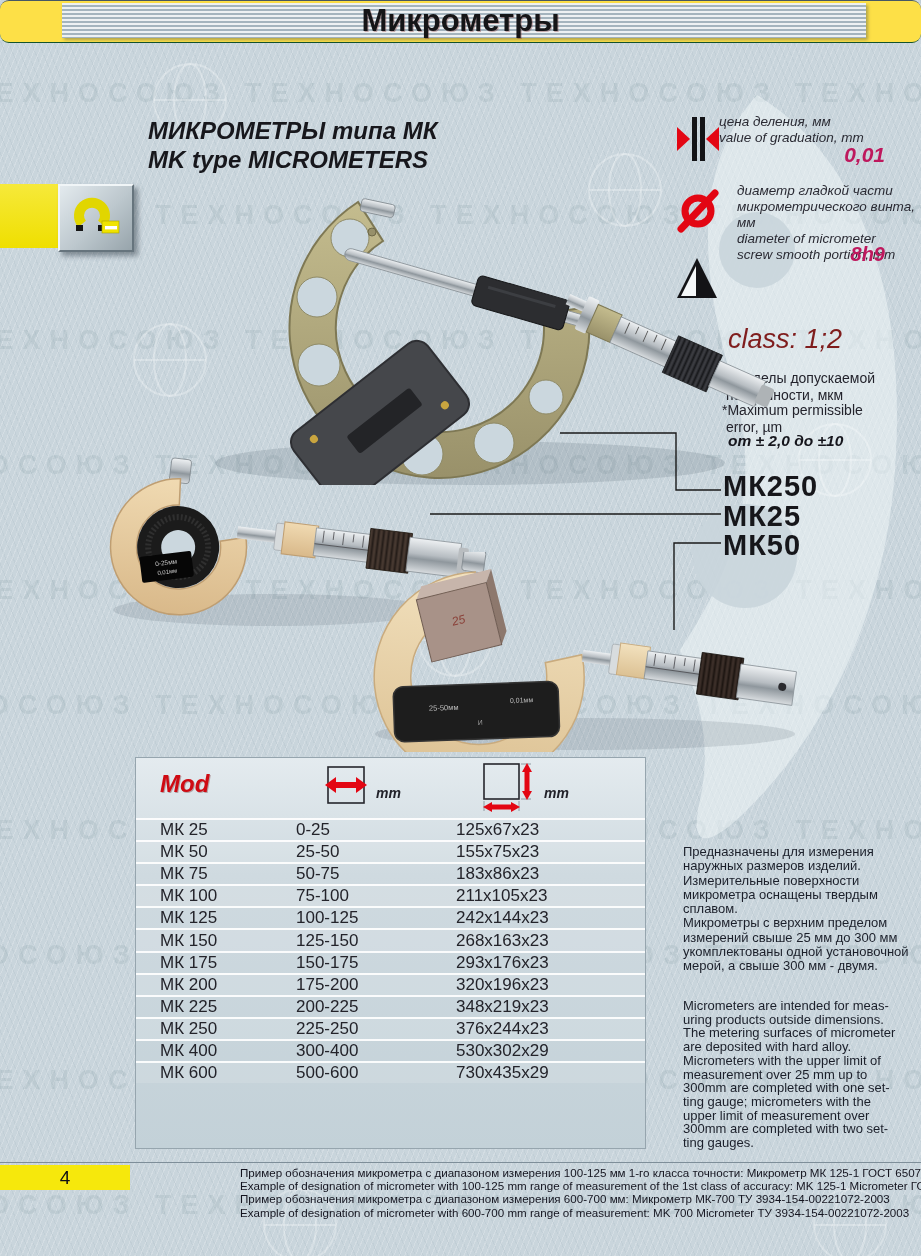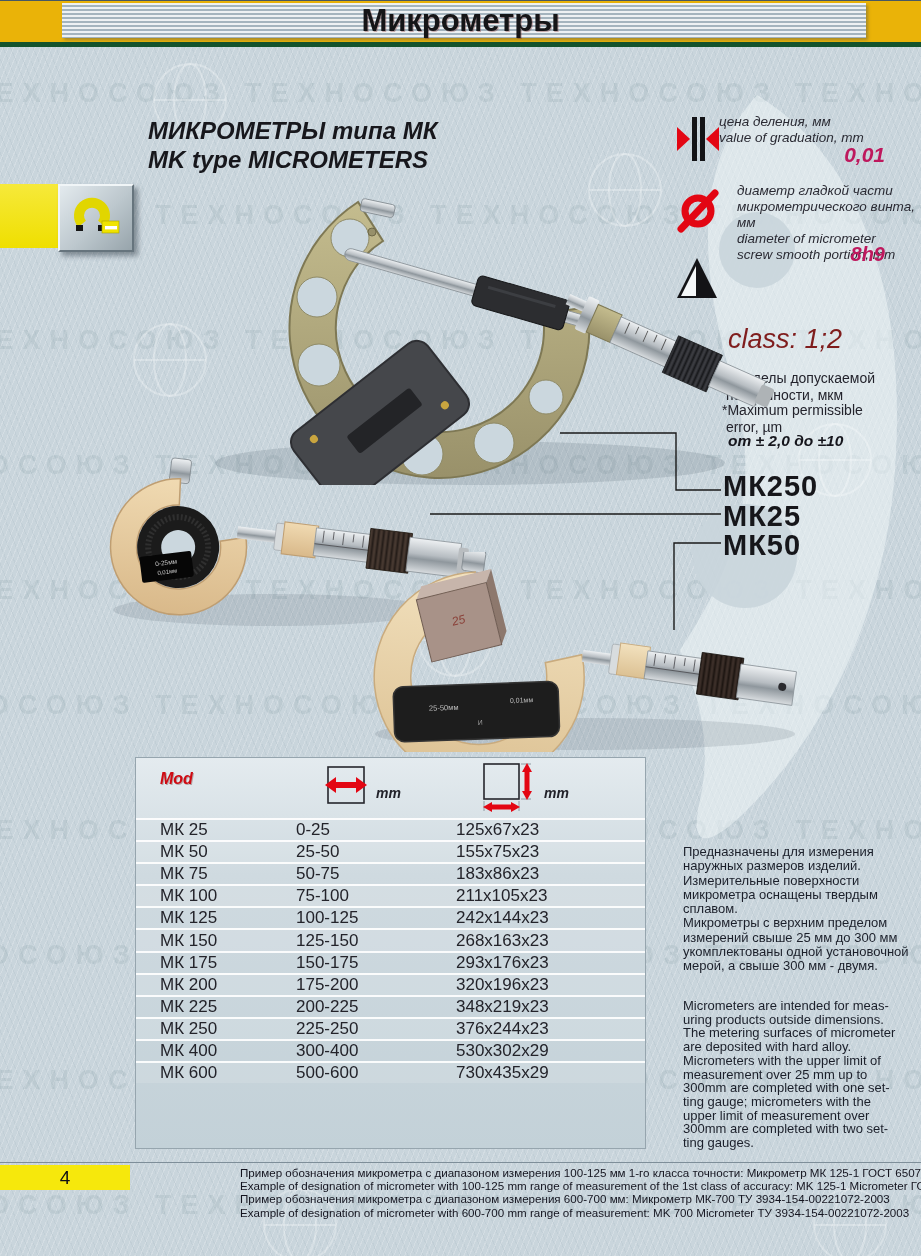--- a/index.html
+++ b/index.html
@@ -10,22 +10,22 @@
       repeating-linear-gradient(112deg, rgba(255,255,255,0.20) 0 1px, rgba(255,255,255,0) 1px 5px),
       repeating-linear-gradient(68deg, rgba(140,160,172,0.12) 0 1px, rgba(0,0,0,0) 1px 7px);}
   .abs{position:absolute;}
   .z1{z-index:1;} .z2{z-index:2;} .z3{z-index:3;}
 
   
   .wm{position:absolute;z-index:1;font-weight:bold;font-size:27px;letter-spacing:9px;
       color:rgba(104,128,142,0.13);white-space:nowrap;}
 
   
-  .band{position:absolute;left:0;top:60;width:921px;height:41px;background:#eab308;z-index:2;
-        border-top:1px solid #475864;border-bottom:5px solid #14532d;}
+  .band{position:absolute;left:0;top:60;width:921px;height:41px;background:#fde047;z-index:2;
+        border-top:1px solid #475864;border-bottom:1px solid #14532d;border-radius:9px;}
   .band-stripes{position:absolute;left:62px;top:2px;width:804px;height:35px;
         background:repeating-linear-gradient(180deg,#edf1f3 0 2px,#a4b4be 2px 4px);
         box-shadow:2px 2px 3px rgba(60,72,84,0.4);}
   .band-title{position:absolute;left:50%;top:2px;transform:translateX(-50%);
         font-size:31px;font-weight:bold;color:#151517;line-height:36px;
         text-shadow:1px 1px 0 rgba(122,38,38,0.35);}
 
   .intro{position:absolute;left:148px;top:116px;z-index:2;font-weight:bold;font-style:italic;
          font-size:24px;line-height:29px;color:#17171c;}
 
@@ -50,21 +50,21 @@
   .err-range{position:absolute;left:728px;top:432px;z-index:2;font-style:italic;font-weight:bold;
         font-size:15.5px;color:#15151c;}
   .model-label{position:absolute;left:723px;z-index:4;font-weight:bold;font-size:29px;color:#16161a;
         line-height:1;letter-spacing:1px;}
 
   
   .tbl{position:absolute;left:135px;top:757px;width:511px;height:392px;z-index:2;
        background:linear-gradient(180deg,#e4ebef 0%,#cfdae0 30%,#c3d1d8 100%);
        border:1px solid #96a5ae;box-sizing:border-box;}
   .thead{position:relative;height:60px;}
-  .mod-h{position:absolute;left:24px;top:12px;font-style:italic;font-weight:bold;font-size:16px;
+  .mod-h{position:absolute;left:24px;top:12px;font-style:italic;font-weight:bold;font-size:24px;
        color:#cf0a12;text-shadow:1px 1px 0 rgba(80,0,0,0.3);}
   .unit{position:absolute;font-style:italic;font-weight:bold;font-size:14px;color:#22222a;}
   .tbody{position:absolute;left:0;right:0;top:60px;bottom:0;}
   .trow{display:flex;align-items:center;height:22.1px;box-sizing:border-box;
         border-top:2px solid rgba(255,255,255,0.9);font-size:17px;color:#23232a;}
   .trow:nth-child(even){background:rgba(255,255,255,0.12);}
   .c1{width:160px;padding-left:24px;box-sizing:border-box;}
   .c2{width:160px;} .c3{flex:1;}
 
   

